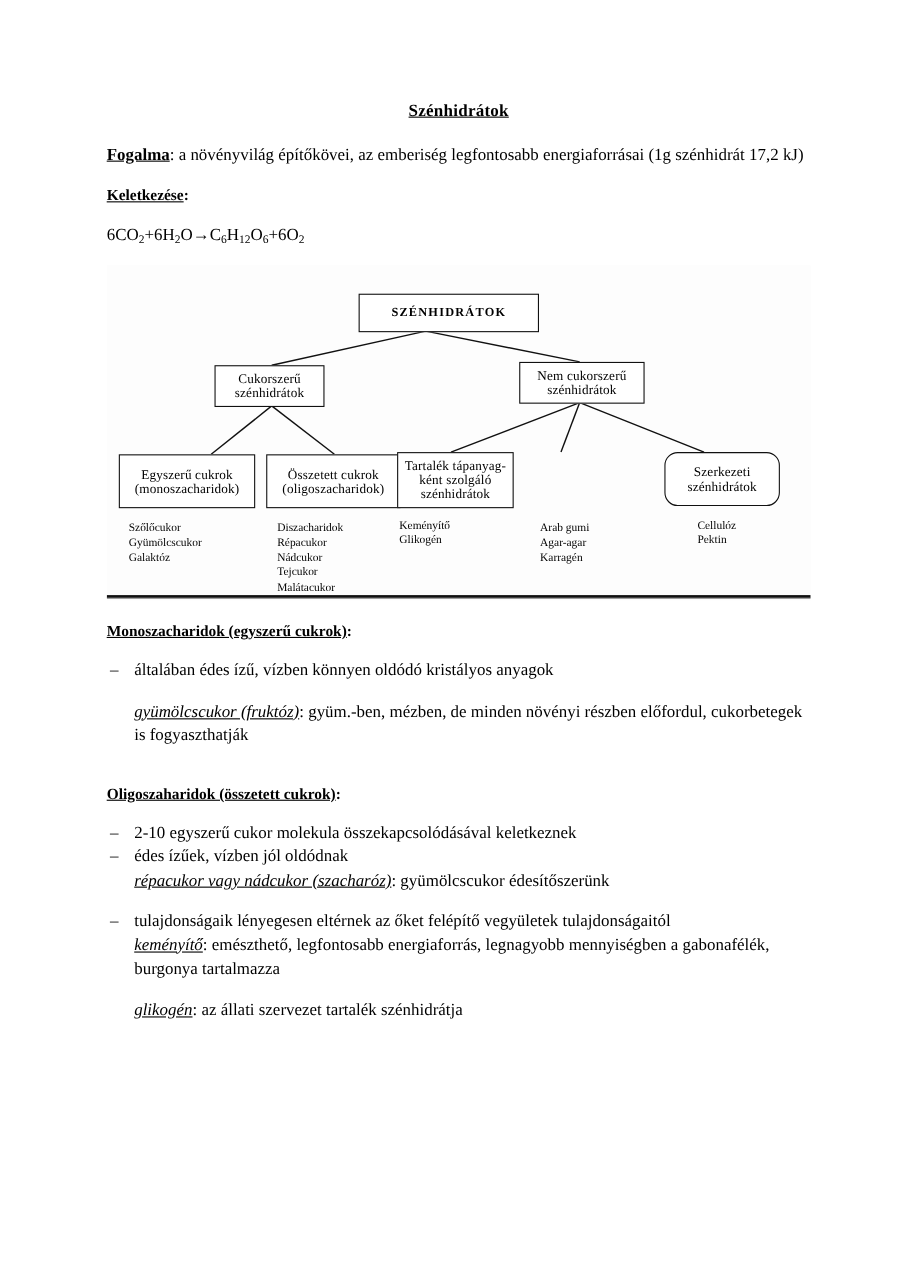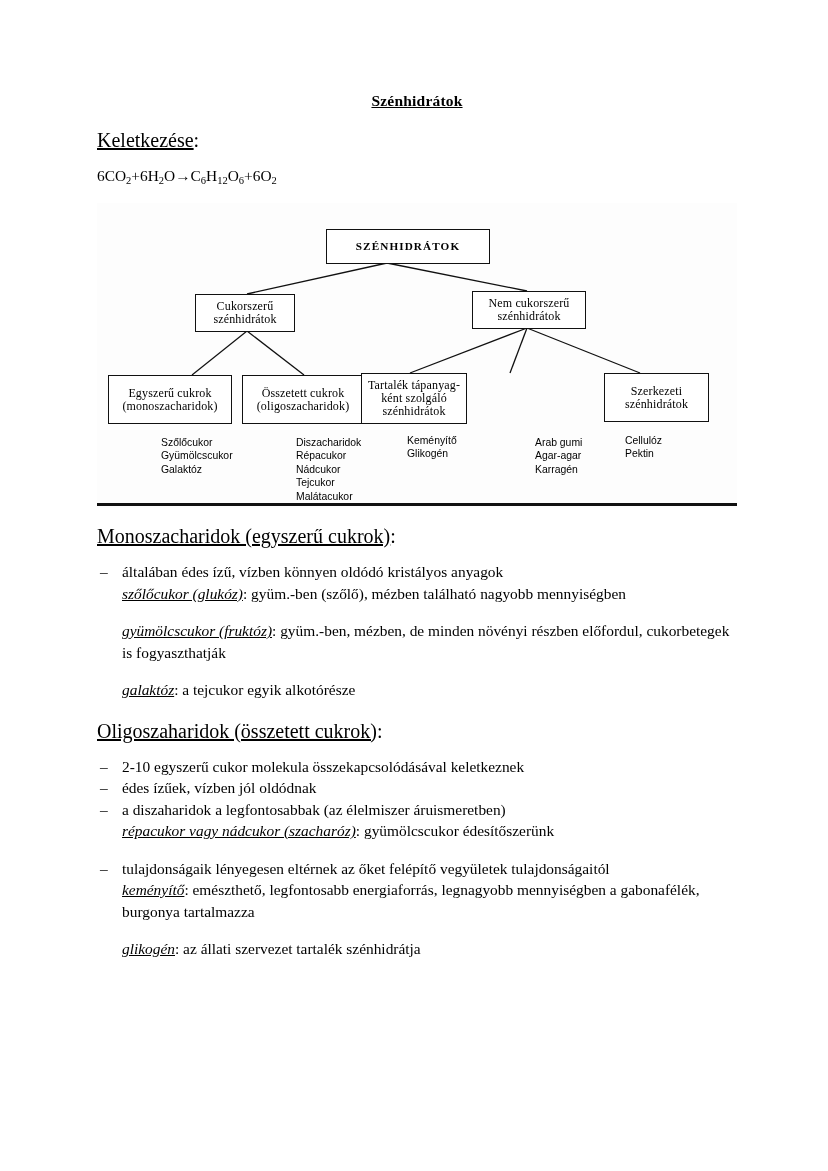--- a/index.html
+++ b/index.html
@@ -41,23 +41,23 @@
     font-size: 15.4px;
     line-height: 22px;
     margin: 0 0 16px 0;
     text-align: left;
   }
   .lead {
     font-weight: bold;
     text-decoration: underline;
   }
   .section-head {
-    font-size: 20px;
-    font-weight: normal;
-    margin: 4px 0 14px 0;
+    font-size: 14px;
+    font-weight: bold;
+    margin: 16px 0 14px 0;
     line-height: 21px;
   }
   .section-head .u {
     text-decoration: underline;
   }
   .formula {
     font-size: 15.4px;
     line-height: 22px;
     margin: 0 0 14px 0;
   }
@@ -132,46 +132,46 @@
     letter-spacing: .15px;
     z-index: 2;
   }
   .dbox.root {
     font-size: 11.2px;
     font-weight: bold;
     letter-spacing: 1.1px;
   }
   .dlist {
     position: absolute;
-    font-family: Liberation Sans, sans-serif;
+    font-family: Liberation Serif, serif;
     font-size: 10.4px;
     line-height: 13.4px;
     color: #000;
     white-space: pre-line;
     z-index: 2;
-    margin-left: 44px;
   }
   .rule-thick {
     position: absolute;
     left: 0;
     width: 640px;
     height: 0;
     border-top: 2.6px solid #111;
     border-bottom: 1px solid #111;
     z-index: 3;
   }
 </style>
 </head>
 <body>
 
 <div class="page">
   <div class="doc">
 
     <div class="doc-title">Szénhidrátok</div>
 
+    <p class="para"><span class="lead">Fogalma</span><span>: a növényvilág építőkövei, az emberiség legfontosabb energiaforrásai (1g szénhidrát 17,2 kJ)</span></p>
 
     <div class="section-head"><span class="u">Keletkezése</span><span>:</span></div>
 
     <div class="formula">
       <span>6CO</span><sub>2</sub><span>+6H</span><sub>2</sub><span>O→C</span><sub>6</sub><span>H</span><sub>12</sub><span>O</span><sub>6</sub><span>+6O</span><sub>2</sub>
     </div>
 
     <div class="diagram-wrap">
       <svg width="640" height="305">
         <g stroke="#111" stroke-width="1.3" fill="none">
@@ -195,59 +195,56 @@
       <div class="dbox" style="left:375px; top:88px; width:114px; height:38px; white-space:pre-line;">Nem cukorszerű
 szénhidrátok</div>
 
       <div class="dbox" style="left:11px; top:172px; width:124px; height:49px; white-space:pre-line;">Egyszerű cukrok
 (monoszacharidok)</div>
       <div class="dbox" style="left:145px; top:172px; width:122px; height:49px; white-space:pre-line;">Összetett cukrok
 (oligoszacharidok)</div>
       <div class="dbox" style="left:264px; top:170px; width:106px; height:51px; white-space:pre-line;">Tartalék tápanyag-
 ként szolgáló
 szénhidrátok</div>
-      <div class="dbox" style="left:507px; top:170px; width:105px; height:49px; white-space:pre-line;">Szerkezeti
+      <div class="dbox" style="left:507px; top:170px; width:105px; height:49px; white-space:pre-line;border-radius:12px;">Szerkezeti
 szénhidrátok</div>
 
       <div class="dlist" style="left:20px; top:233px;">Szőlőcukor
 Gyümölcscukor
 Galaktóz</div>
       <div class="dlist" style="left:155px; top:233px;">Diszacharidok
 Répacukor
 Nádcukor
 Tejcukor
 Malátacukor</div>
       <div class="dlist" style="left:266px; top:231px;">Keményítő
 Glikogén</div>
       <div class="dlist" style="left:394px; top:233px;">Arab gumi
 Agar-agar
 Karragén</div>
-      <div class="dlist" style="left:484px; top:231px;">Cellulóz
+      <div class="dlist" style="left:537px; top:231px;">Cellulóz
 Pektin</div>
 
       <div class="rule-thick" style="top:300px;"></div>
     </div>
 
     <div class="section-head"><span class="u">Monoszacharidok (egyszerű cukrok)</span><span>:</span></div>
 
     <ul class="bullets">
       <li>általában édes ízű, vízben könnyen oldódó kristályos anyagok</li>
     </ul>
-    <div class="sub-entry"><span class="term">szőlőcukor (glukóz)</span><span>: gyüm.-ben (szőlő), mézben található nagyobb mennyiségben</span></div>
     <div class="sub-entry spaced"><span class="term">gyümölcscukor (fruktóz)</span><span>: gyüm.-ben, mézben, de minden növényi részben előfordul, cukorbetegek is fogyaszthatják</span></div>
-    <div class="sub-entry spaced"><span class="term">galaktóz</span><span>: a tejcukor egyik alkotórésze</span></div>
 
     <div class="blocksep"></div>
 
     <div class="section-head"><span class="u">Oligoszaharidok (összetett cukrok)</span><span>:</span></div>
 
     <ul class="bullets">
       <li>2-10 egyszerű cukor molekula összekapcsolódásával keletkeznek</li>
       <li>édes ízűek, vízben jól oldódnak</li>
-      <li>a diszaharidok a legfontosabbak (az élelmiszer áruismeretben)</li>
     </ul>
     <div class="sub-entry"><span class="term">répacukor vagy nádcukor (szacharóz)</span><span>: gyümölcscukor édesítőszerünk</span></div>
 
     <div class="blocksep"></div>
 
 
     <ul class="bullets">
       <li>tulajdonságaik lényegesen eltérnek az őket felépítő vegyületek tulajdonságaitól</li>
     </ul>
     <div class="sub-entry"><span class="term">keményítő</span><span>: emészthető, legfontosabb energiaforrás, legnagyobb mennyiségben a gabonafélék, burgonya tartalmazza</span></div>

